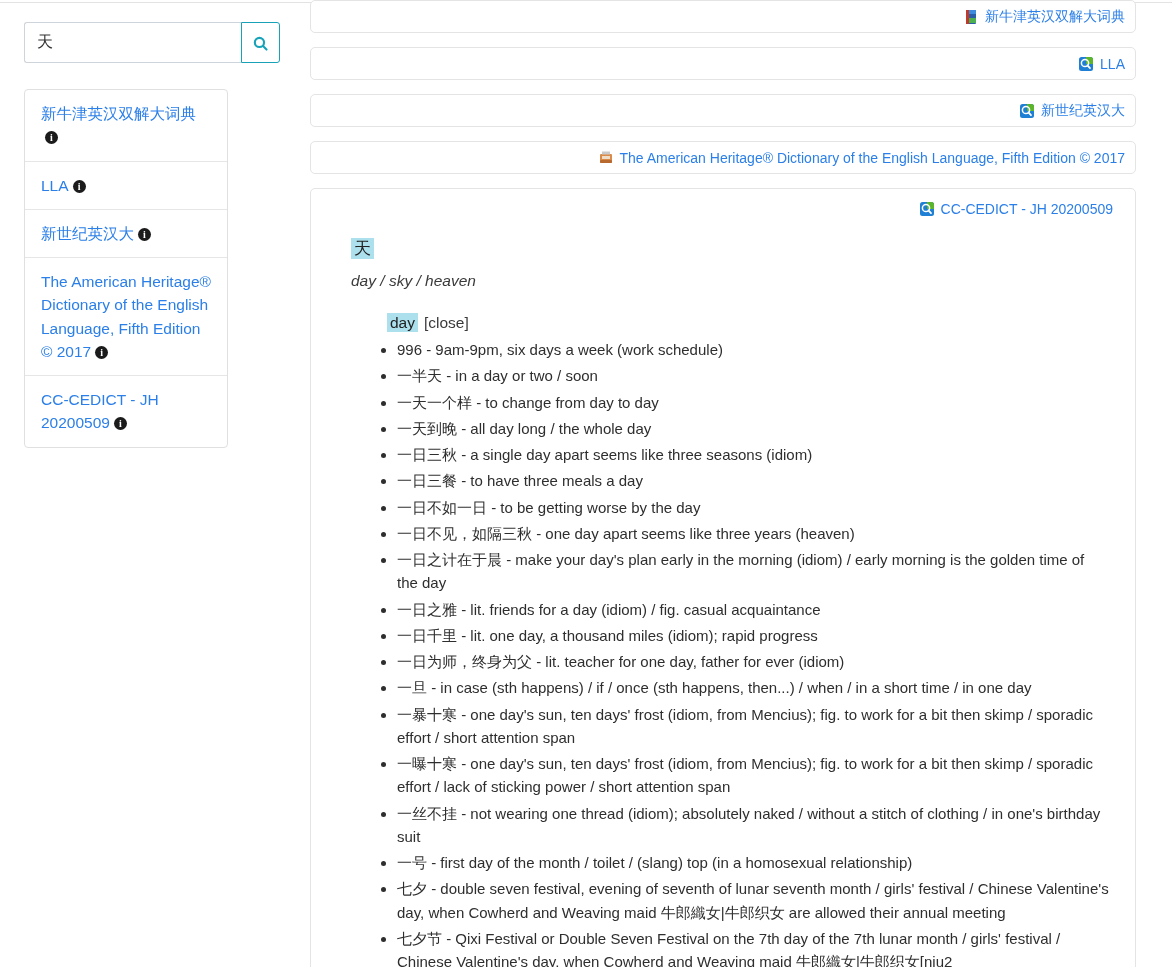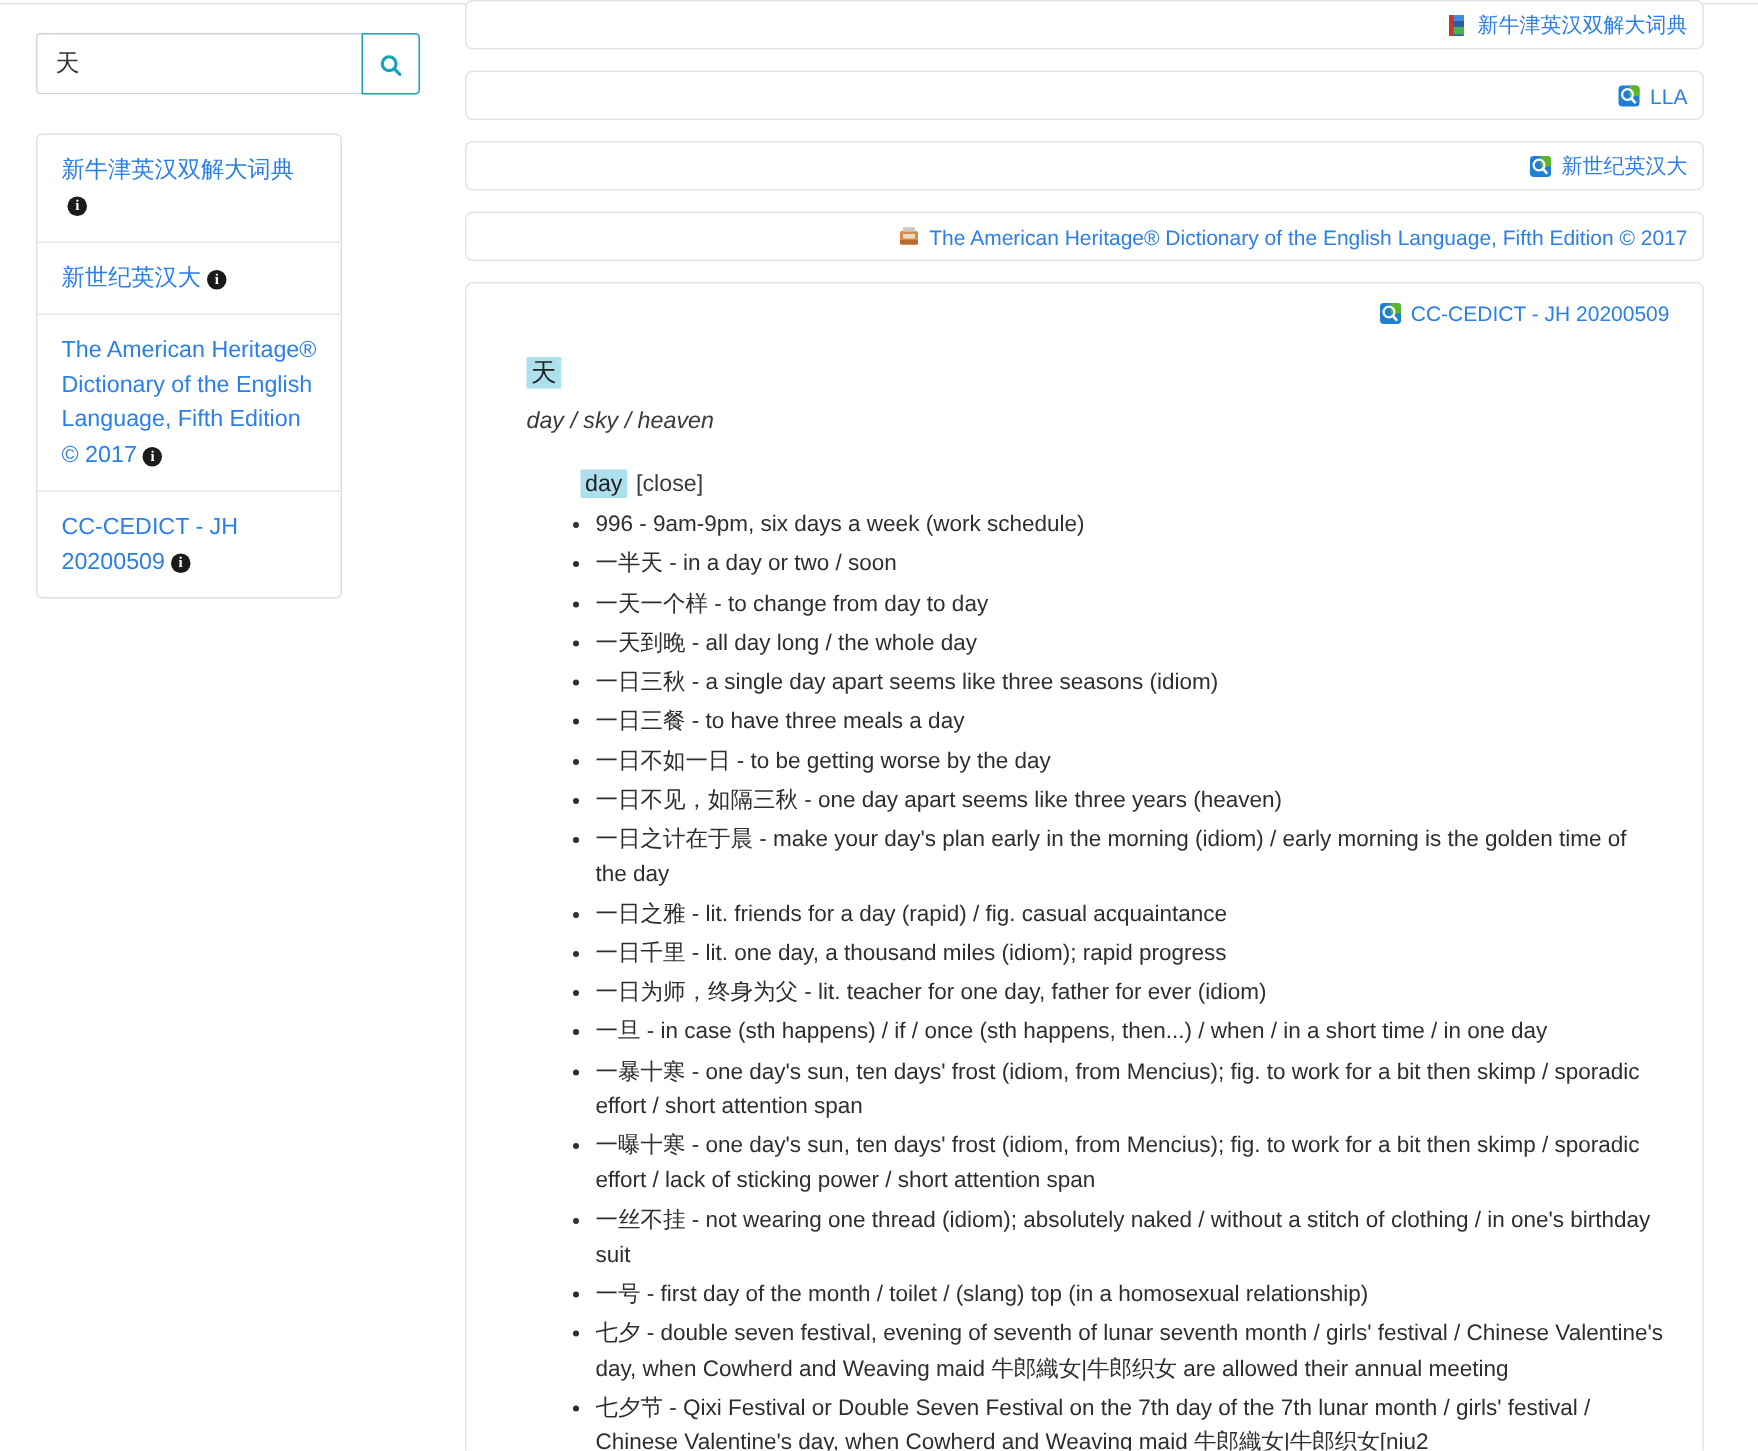--- a/index.html
+++ b/index.html
@@ -207,20 +207,23 @@
             <circle cx="10.5" cy="10.5" r="6.5"></circle>
             <line x1="15.6" y1="15.6" x2="20.5" y2="20.5"></line>
           </svg>
         </span>
       </button>
     </div>
 
     <div class="dict-list">
       <div class="dict-item">
         <span class="dname">新牛津英汉双解大词典</span><span class="info-dot">i</span>
+      </div>
+      <div class="dict-item">
+        <span class="dname">LLA</span><span class="info-dot">i</span>
       </div>
       <div class="dict-item">
         <span class="dname">新世纪英汉大</span><span class="info-dot">i</span>
       </div>
       <div class="dict-item">
         <span class="dname">The American Heritage® Dictionary of the English Language, Fifth Edition © 2017</span><span class="info-dot">i</span>
       </div>
       <div class="dict-item">
         <span class="dname">CC-CEDICT - JH 20200509</span><span class="info-dot">i</span>
       </div>
@@ -311,21 +314,21 @@
           <ul class="defs">
             <li>996 - 9am-9pm, six days a week (work schedule)</li>
             <li>一半天 - in a day or two / soon</li>
             <li>一天一个样 - to change from day to day</li>
             <li>一天到晚 - all day long / the whole day</li>
             <li>一日三秋 - a single day apart seems like three seasons (idiom)</li>
             <li>一日三餐 - to have three meals a day</li>
             <li>一日不如一日 - to be getting worse by the day</li>
             <li>一日不见，如隔三秋 - one day apart seems like three years (heaven)</li>
             <li>一日之计在于晨 - make your day's plan early in the morning (idiom) / early morning is the golden time of the day</li>
-            <li>一日之雅 - lit. friends for a day (rapid) / fig. casual acquaintance</li>
+            <li>一日之雅 - lit. friends for a day (idiom) / fig. casual acquaintance</li>
             <li>一日千里 - lit. one day, a thousand miles (idiom); rapid progress</li>
             <li>一日为师，终身为父 - lit. teacher for one day, father for ever (idiom)</li>
             <li>一旦 - in case (sth happens) / if / once (sth happens, then...) / when / in a short time / in one day</li>
             <li>一暴十寒 - one day's sun, ten days' frost (idiom, from Mencius); fig. to work for a bit then skimp / sporadic effort / short attention span</li>
             <li>一曝十寒 - one day's sun, ten days' frost (idiom, from Mencius); fig. to work for a bit then skimp / sporadic effort / lack of sticking power / short attention span</li>
             <li>一丝不挂 - not wearing one thread (idiom); absolutely naked / without a stitch of clothing / in one's birthday suit</li>
             <li>一号 - first day of the month / toilet / (slang) top (in a homosexual relationship)</li>
             <li>七夕 - double seven festival, evening of seventh of lunar seventh month / girls' festival / Chinese Valentine's day, when Cowherd and Weaving maid 牛郎織女|牛郎织女 are allowed their annual meeting</li>
             <li>七夕节 - Qixi Festival or Double Seven Festival on the 7th day of the 7th lunar month / girls' festival / Chinese Valentine's day, when Cowherd and Weaving maid 牛郎織女|牛郎织女[niu2</li>
           </ul>

